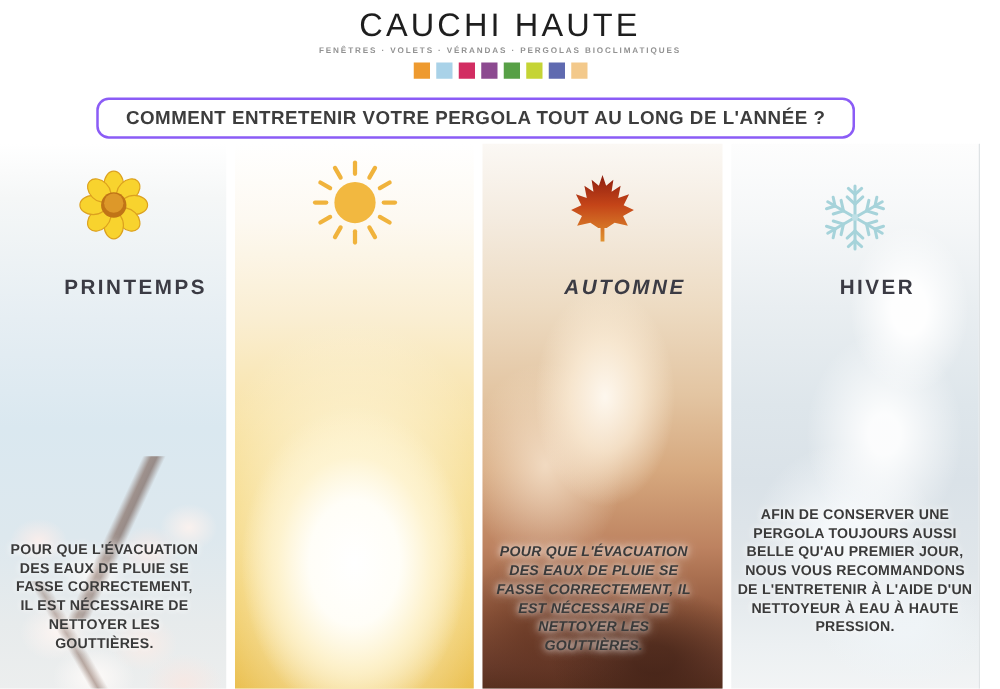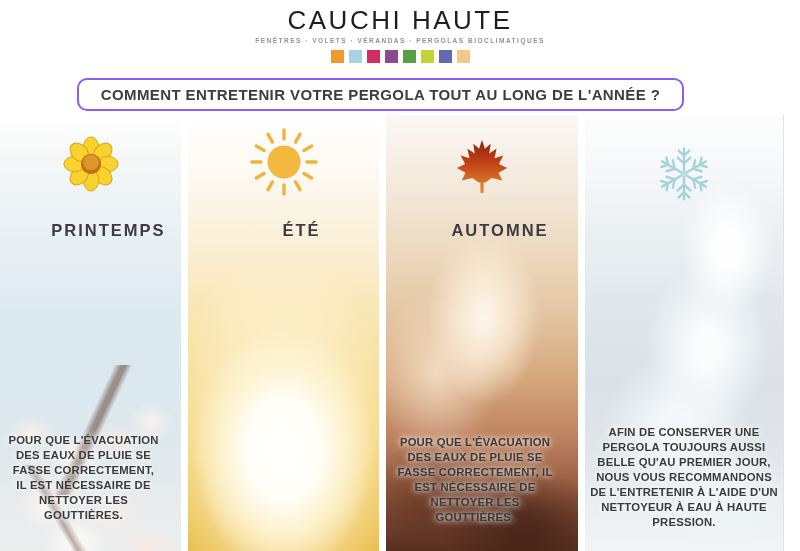--- a/index.html
+++ b/index.html
@@ -38,21 +38,21 @@
     background:
       radial-gradient(closest-side,#ffffff 0%,rgba(255,254,248,.98) 40%,rgba(254,244,210,.85) 68%,transparent 100%) 5px 210px / 181px 250px no-repeat,
       radial-gradient(closest-side,rgba(255,248,225,.9) 25%,transparent 100%) -30px 140px / 250px 360px no-repeat,
       linear-gradient(180deg,#ffffff 0%,#fdf9f1 14%,#faeed2 32%,#f8e3a8 50%,#f4d67c 66%,#f0ca5d 82%,#eabf4f 100%);}
   .col-automne{left:386px;width:192px;
     background:
       radial-gradient(closest-side,rgba(255,250,242,.95) 0%,rgba(253,240,220,.7) 50%,transparent 100%) 42px 115px / 112px 175px no-repeat,
       radial-gradient(closest-side,rgba(252,238,220,.7) 0%,transparent 100%) -12px 175px / 125px 165px no-repeat,
       radial-gradient(closest-side,rgba(56,27,17,.6) 20%,transparent 100%) 55px 355px / 165px 115px no-repeat,
       radial-gradient(closest-side,rgba(90,45,28,.5) 20%,transparent 100%) -25px 325px / 145px 135px no-repeat,
-      linear-gradient(180deg,#fbf8f4 0%,#f4ebdf 14%,#eddbc2 30%,#e3c5a2 46%,#d6a87e 60%,#bd8260 74%,#935a3e 86%,#693c2c 96%,#58301f 100%);}
+      linear-gradient(180deg,#fbf8f4 0%,#f4ebdf 14%,#eddbc2 30%,#e3c5a2 46%,#d6a87e 60%,#bd8260 74%,#935a3e 86%,#693c2c 96%,#58301f 100%); font-style: italic;}
   .col-hiver{left:585px;width:199px;border-right:1px solid #dfe3e5;box-sizing:border-box;
     background:
       radial-gradient(closest-side,rgba(255,255,255,.95) 30%,transparent 100%) 95px 65px / 95px 135px no-repeat,
       radial-gradient(closest-side,rgba(255,255,255,.9) 20%,transparent 100%) 60px 150px / 125px 165px no-repeat,
       radial-gradient(closest-side,rgba(247,250,252,.9) 20%,transparent 100%) 18px 240px / 145px 145px no-repeat,
       radial-gradient(closest-side,rgba(240,245,248,.85) 20%,transparent 100%) 70px 330px / 135px 105px no-repeat,
       linear-gradient(180deg,#fdfdfd 0%,#f5f7f8 14%,#e9eef1 30%,#dee6eb 48%,#dae2e8 62%,#e0e6ea 78%,#ecf0f2 92%,#f2f4f5 100%);}
 
   .col-icon{position:absolute;top:20px;left:0;width:100%;display:flex;justify-content:center;}
   .col-ete .col-icon{top:12px;}
@@ -61,21 +61,21 @@
 
   .col-label{position:absolute;top:102px;left:14px;width:100%;margin:4px;text-align:center;
              font-weight:700;font-size:16.5px;letter-spacing:2px;color:#3b3b44;}
 
   .col-desc{position:absolute;left:7px;right:21px;margin:0;text-align:center;
             font-weight:700;font-size:11.3px;line-height:15px;letter-spacing:.2px;color:#3a3a3a;
             text-shadow:0 0 5px rgba(255,255,255,.9),0 0 10px rgba(255,255,255,.65);}
   .col-printemps .col-desc{top:318px;}
   .col-ete .col-desc{top:322px;left:16px;right:16px;}
   .col-automne .col-desc{top:320px;}
-  .col-hiver .col-desc{top:290px;left:5px;right:5px;margin-top:20px;}
+  .col-hiver .col-desc{top:290px;left:5px;right:5px;}
 </style>
 </head>
 <body>
 
 <div class="page">
 
   <header class="brand">
     <div class="brand-name">CAUCHI HAUTE</div>
     <div class="brand-tagline">FENÊTRES · VOLETS · VÉRANDAS · PERGOLAS BIOCLIMATIQUES</div>
     <div class="brand-palette">
@@ -130,21 +130,20 @@
             <line x1="35" y1="58" x2="35" y2="67"></line>
             <line x1="23.5" y1="54.9" x2="19" y2="62.7"></line>
             <line x1="15.1" y1="46.5" x2="7.3" y2="51"></line>
             <line x1="12" y1="35" x2="3" y2="35"></line>
             <line x1="15.1" y1="23.5" x2="7.3" y2="19"></line>
             <line x1="23.5" y1="15.1" x2="19" y2="7.3"></line>
           </g>
           <circle cx="35" cy="35" r="16.5" fill="#f2b840"></circle>
         </svg>
       </span>
-      <h2 class="col-label">ÉTÉ</h2>
     </section>
 
     <section class="col col-automne">
       <span class="col-icon">
         <svg width="58" height="58" viewBox="0 0 60 60" aria-hidden="true">
           <defs>
             <linearGradient id="mlg" x1="0" y1="0" x2="0" y2="1">
               <stop offset="0" stop-color="#8e1f10"></stop>
               <stop offset="0.45" stop-color="#c44418"></stop>
               <stop offset="1" stop-color="#e0912f"></stop>
@@ -200,17 +199,18 @@
               <line x1="32" y1="32" x2="32" y2="6"></line>
                 <line x1="32" y1="13" x2="26.5" y2="8"></line>
                 <line x1="32" y1="13" x2="37.5" y2="8"></line>
                 <line x1="32" y1="21" x2="25.5" y2="15"></line>
                 <line x1="32" y1="21" x2="38.5" y2="15"></line>
             </g>
           </g>
           <circle cx="32" cy="32" r="2.6" fill="#bfe0e6"></circle>
         </svg>
       </span>
+      <h2 class="col-label">HIVER</h2>
       <p class="col-desc">AFIN DE CONSERVER UNE PERGOLA TOUJOURS AUSSI BELLE QU'AU PREMIER JOUR, NOUS VOUS RECOMMANDONS DE L'ENTRETENIR À L'AIDE D'UN NETTOYEUR À EAU À HAUTE PRESSION.</p>
     </section>
 
   </main>
 </div>
 
 </body></html>

